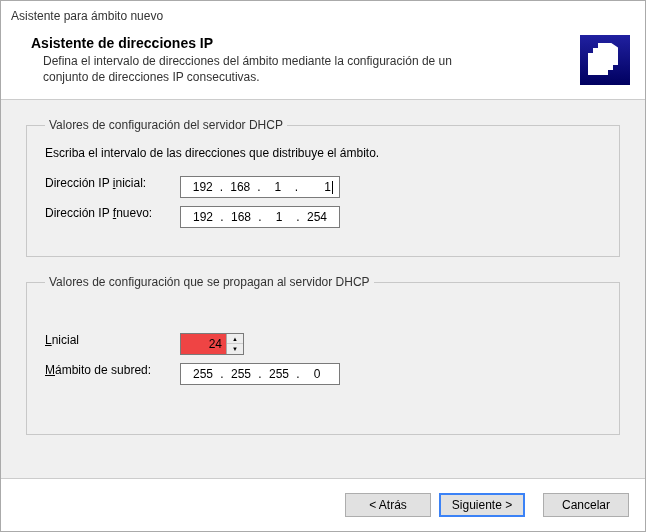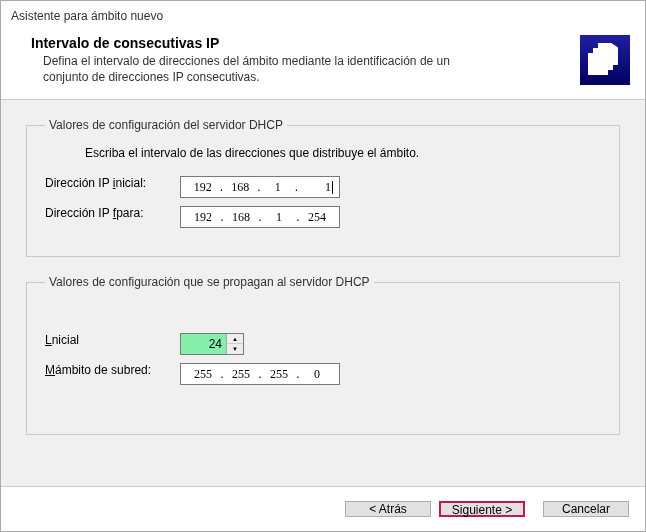--- a/index.html
+++ b/index.html
@@ -63,21 +63,21 @@
       border: 1px solid #c8c8c8;
       padding: 14px 30px 20px 18px;
       margin-bottom: 18px;
       position: relative;
     }
     legend {
       font-size: 12px;
       padding: 0 4px;
       color: #333;
     }
-    .intro { margin-bottom: 16px; margin-left: 40px; }
+    .intro { margin-bottom: 16px; }
     .row {
       display: flex;
       align-items: flex-start;
       margin: 8px 0;
     }
     .row-label {
       width: 135px;
       text-align: left;
     }
     .ip-input {
@@ -89,41 +89,40 @@
       display: flex;
       align-items: center;
       width: 160px;
       height: 22px;
       white-space: pre;
     }
     .ip-oct {
       width: 32px;
       text-align: center;
       display: inline-block;
-      font-family: Liberation Serif, serif;
     }
     .ip-dot {
       width: 6px;
       text-align: center;
       display: inline-block;
     }
     .caret {
       display: inline-block;
       width: 1px;
       height: 13px;
       background: #000;
       vertical-align: middle;
       margin-left: 1px;
     }
     .spinner-wrap {
       display: flex;
       align-items: center;
       border: 1px solid #7a7a7a;
       height: 22px;
-      background: #86efac;
+      background: #ef4444;
     }
     .spinner-val {
       width: 45px;
       text-align: right;
       padding: 2px 4px 2px 2px;
       font-size: 12px;
     }
     .spinner-btns {
       display: flex;
       flex-direction: column;
@@ -146,46 +145,46 @@
     .footer {
       border-top: 1px solid #ccc;
       padding: 14px 16px;
       display: flex;
       justify-content: flex-end;
       gap: 8px;
       background: #fff;
     }
     .btn {
       min-width: 86px;
-      height: 16px;
+      height: 24px;
       font-family: inherit;
       font-size: 12px;
       background: #e1e1e1;
       border: 1px solid #adadad;
       cursor: pointer;
       padding: 0 10px;
     }
     .btn-default {
-      border: 2px solid #be185d;
+      border: 2px solid #3b82f6;
       background: #e1e1e1;
     }
     .underline { text-decoration: underline; }
     .fs2 { min-height: 160px; }
     .fs2 .rows-wrap { padding-top: 22px; }
   </style>
 </head>
 <body>
 
 <div class="window">
   <div class="titlebar">Asistente para ámbito nuevo</div>
 
   <div class="header">
     <div class="header-text">
-      <div class="header-title">Intervalo de consecutivas IP</div>
-      <div class="header-desc">Defina el intervalo de direcciones del ámbito mediante la identificación de un conjunto de direcciones IP consecutivas.</div>
+      <div class="header-title">Asistente de direcciones IP</div>
+      <div class="header-desc">Defina el intervalo de direcciones del ámbito mediante la configuración de un conjunto de direcciones IP consecutivas.</div>
     </div>
     <div class="header-icon">
       <svg width="40" height="36" viewBox="0 0 40 36">
         <g fill="none" stroke="#fff" stroke-width="2">
           <path d="M4 22 v10 h18 v-16 l-6 -4 h-12 z" fill="#fff"></path>
           <path d="M9 17 v10 h18 v-16 l-6 -4 h-12 z" fill="#fff"></path>
           <path d="M14 12 v10 h18 v-16 l-6 -4 h-12 z" fill="#fff"></path>
         </g>
       </svg>
     </div>
@@ -201,21 +200,21 @@
         <div class="row-label">
           <span>Dirección IP </span><span class="underline">i</span><span>nicial:</span>
         </div>
         <div class="ip-input">
           <span class="ip-oct">192</span><span class="ip-dot">.</span><span class="ip-oct">168</span><span class="ip-dot">.</span><span class="ip-oct">1</span><span class="ip-dot">.</span><span class="ip-oct" style="text-align:right">1</span><span class="caret"></span>
         </div>
       </div>
 
       <div class="row">
         <div class="row-label">
-          <span>Dirección IP </span><span class="underline">f</span><span>para:</span>
+          <span>Dirección IP </span><span class="underline">f</span><span>nuevo:</span>
         </div>
         <div class="ip-input">
           <span class="ip-oct">192</span><span class="ip-dot">.</span><span class="ip-oct">168</span><span class="ip-dot">.</span><span class="ip-oct">1</span><span class="ip-dot">.</span><span class="ip-oct">254</span>
         </div>
       </div>
     </fieldset>
 
     <fieldset class="fs2">
       <legend>Valores de configuración que se propagan al servidor DHCP</legend>
 

